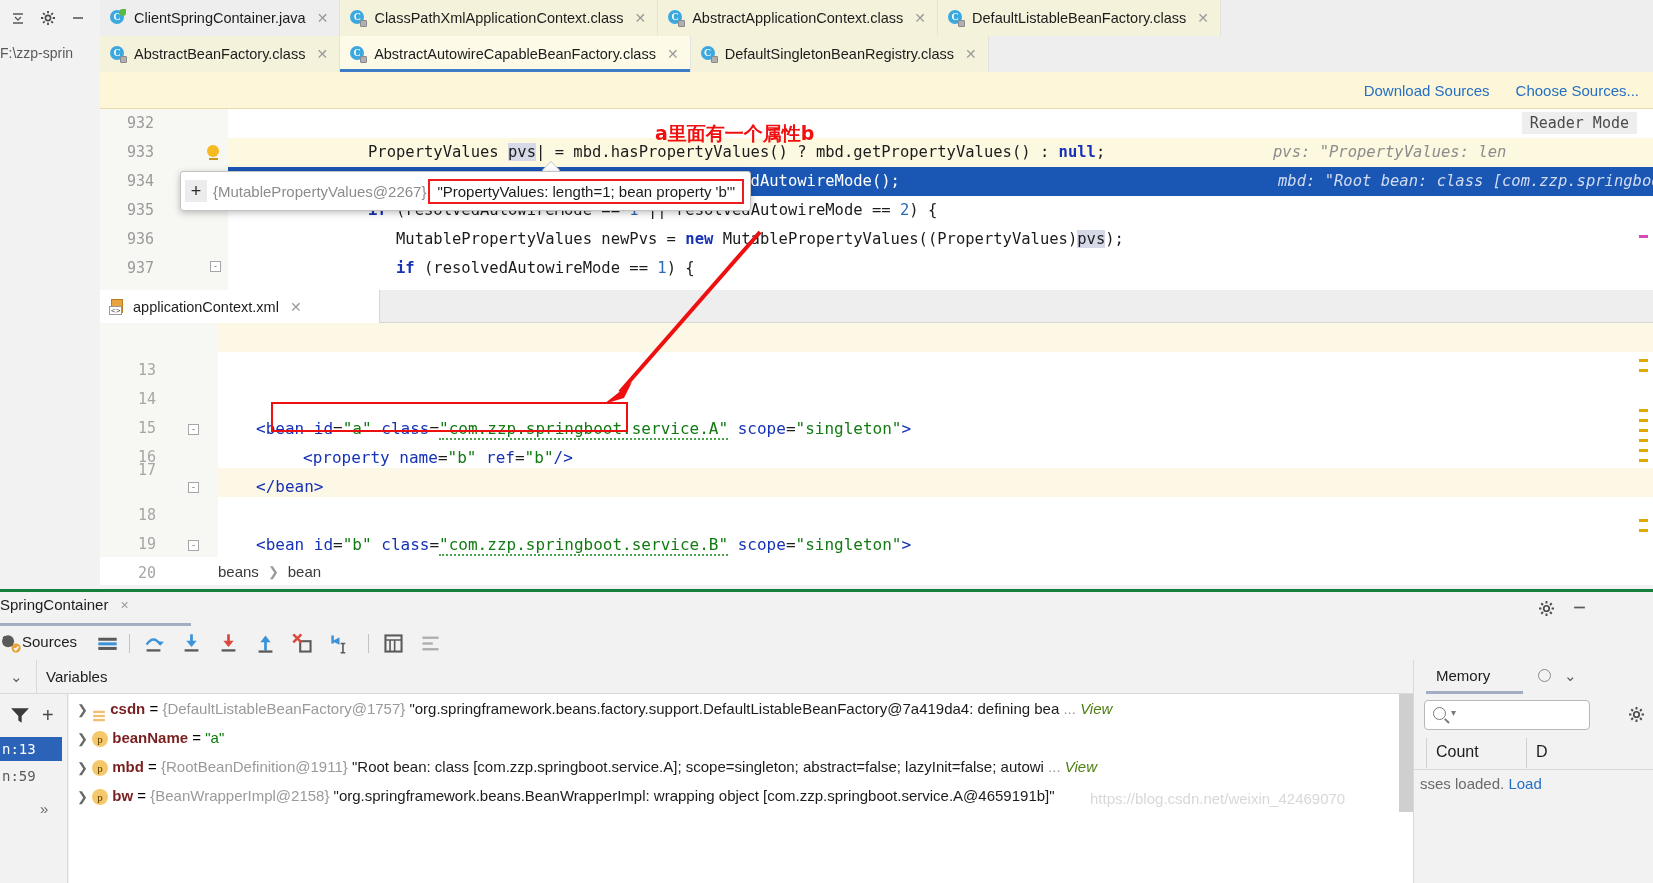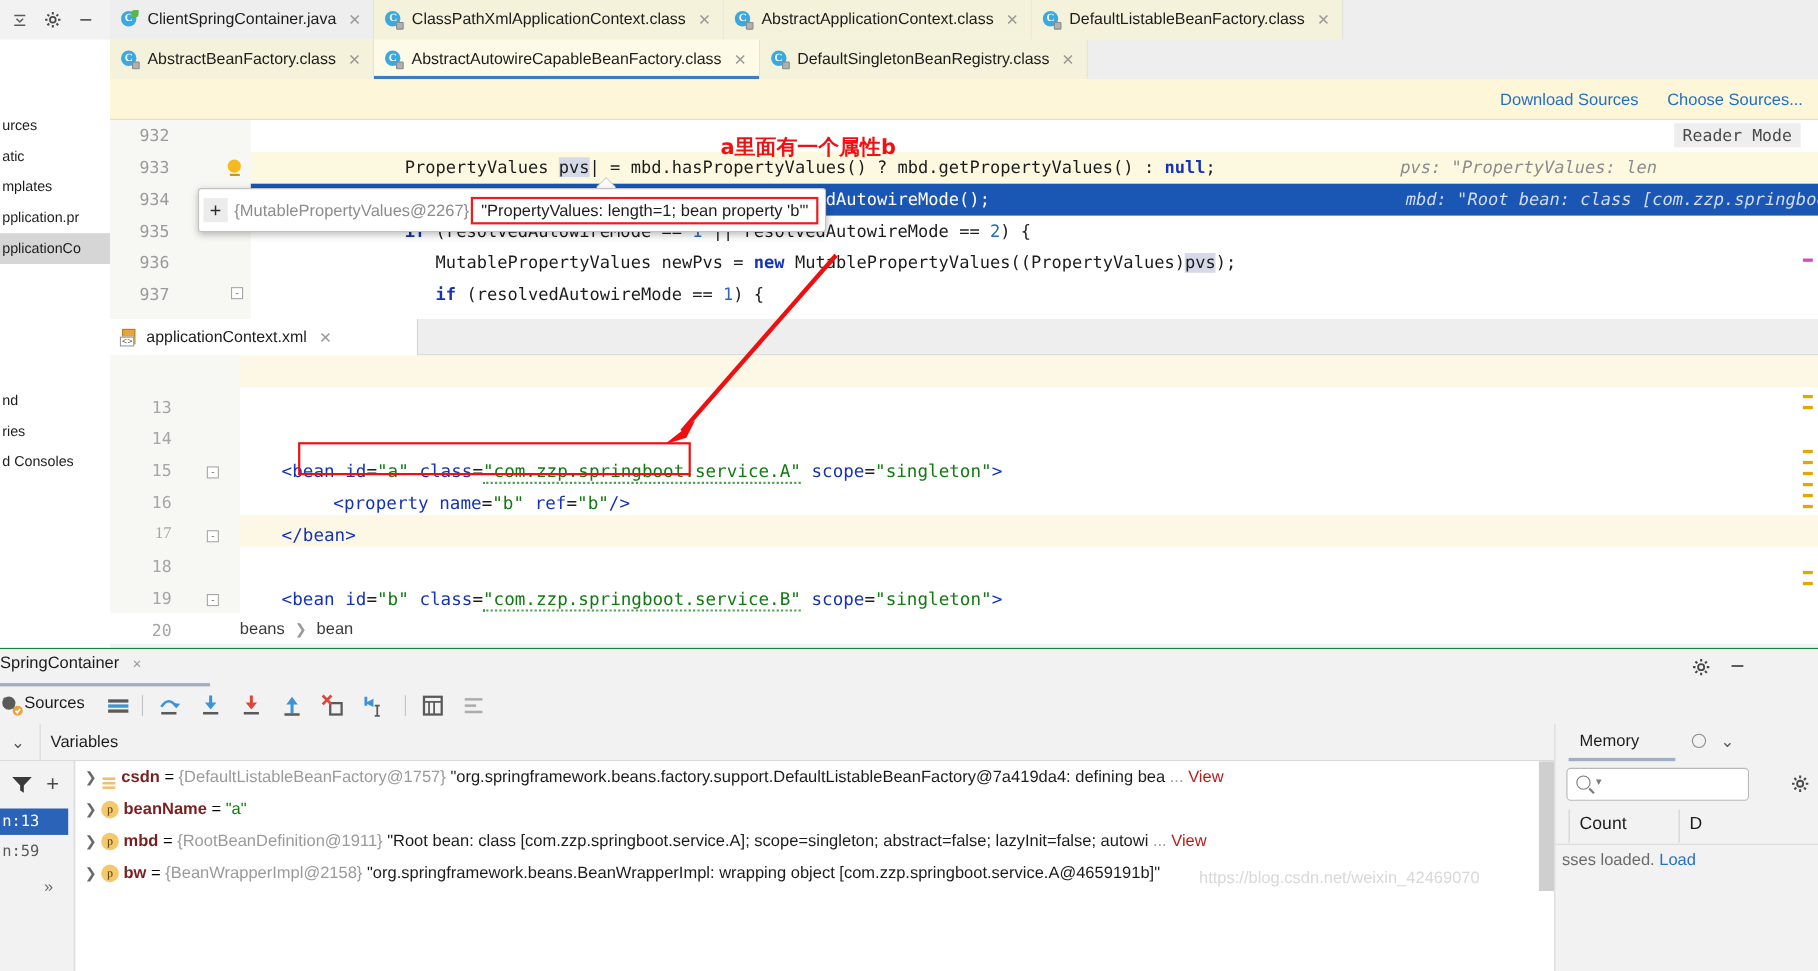--- a/index.html
+++ b/index.html
@@ -125,21 +125,21 @@
   .fold { position:absolute; width:11px; height:11px; border:1px solid #a6a6a6; background:#fff;
       font-size:9px; line-height:9px; text-align:center; color:#666; }
   .breadcrumb { position:absolute; left:118px; bottom:0; height:28px; display:flex; align-items:center;
       gap:9px; font-size:15px; color:#3b3b3b; }
   .bc-sep { color:#9a9a9a; font-size:13px; }
 
   
   .mk { position:absolute; width:9px; height:3px; background:#e0a800; right:5px; }
 
   
-  .dbg { left:0; top:589px; width:1653px; height:294px; background:#f2f2f2; border-top:1px solid #15803d; }
+  .dbg { left:0; top:589px; width:1653px; height:294px; background:#f2f2f2; border-top:3px solid #15803d; }
   .dbg-head { position:absolute; left:0; top:0; width:1653px; height:35px; }
   .dbg-sess { position:absolute; left:0; top:4px; display:flex; align-items:center; gap:8px;
       font-size:15px; color:#1c1c1c; padding-left:0; }
   .dbg-sess-underline { position:absolute; left:0; top:31px; width:191px; height:3px; background:#a3aec2; }
   .dbg-gear { position:absolute; right:98px; top:8px; color:#5a5a5a; font-size:16px; }
   .dbg-min { position:absolute; right:66px; top:8px; color:#5a5a5a; font-size:16px; }
 
   .dbg-bar { position:absolute; left:0; top:35px; width:1653px; height:33px; }
   .dbg-bar .console-lbl { position:absolute; left:22px; top:6px; font-size:15px; color:#1c1c1c; }
   .dbg-ic { position:absolute; top:5px; width:23px; height:23px; }
@@ -154,21 +154,21 @@
 
   .var-side { position:absolute; left:0; top:102px; width:68px; bottom:0; background:#f2f2f2;
       border-right:1px solid #d9d9d9; }
   .var-list { position:absolute; left:69px; top:102px; right:240px; bottom:0; background:#ffffff; overflow:hidden; }
   .vrow { position:absolute; left:0; height:29px; line-height:29px; white-space:nowrap; font-size:15px; }
   .vchev { color:#6a6a6a; font-size:13px; }
   .vname { color:#7a1f1f; font-weight:bold; }
   .vref  { color:#9a9a9a; }
   .vstr  { color:#1c1c1c; }
   .vgreen{ color:#0a7a0a; }
-  .vview { color:#b91c1c; }
+  .vview { color:#4d7c0f;font-style:italic; }
   .pill { display:inline-block; width:16px; height:16px; border-radius:50%; background:#f5c96b;
       color:#5a3a00; font-size:11px; text-align:center; line-height:16px; vertical-align:middle;
       font-family:"Liberation Serif", serif; }
   .fields-ic { display:inline-block; width:14px; height:14px; vertical-align:middle; }
 
   
   .mem { position:absolute; right:0; top:68px; width:240px; bottom:0; background:#f2f2f2;
       border-left:1px solid #d9d9d9; }
   .mem-tabs { position:absolute; left:0; top:0; width:240px; height:34px; }
   .mem-lbl { position:absolute; left:22px; top:7px; font-size:15px; color:#1c1c1c; }
@@ -230,32 +230,20 @@
       <svg width="14" height="14" viewBox="0 0 14 14">
           <path d="M2 7h10" stroke="#5a5a5a" stroke-width="1.6"></path>
         </svg>
     </span>
   </div>
 
   <div class="abs" style="left:0; top:40px; width:100px; height:26px; background:#f2f2f2; overflow:hidden;">
     <span style="font-size:14px; color:#5a5a5a; line-height:26px; white-space:nowrap;">F:\zzp-sprin</span>
   </div>
 
-  <div class="abs proj-strip">
-    <div style="height:64px"></div>
-    <div class="row">urces</div>
-    <div class="row">atic</div>
-    <div class="row">mplates</div>
-    <div class="row">pplication.pr</div>
-    <div class="row sel">pplicationCo</div>
-    <div style="height:110px"></div>
-    <div class="row">nd</div>
-    <div class="row">ries</div>
-    <div class="row">d Consoles</div>
-  </div>
 
   <div class="abs tabrow tabrow1">
     <div class="tab file">
       <span class="ico-class ico-java">
           <span class="circ">C</span>
           <span class="leaf"></span>
         </span>
       <span>ClientSpringContainer.java</span>
       <span class="tabx">✕</span>
     </div>
@@ -388,21 +376,21 @@
     </div>
 
     <div class="xhl" style="top:33px;"></div>
     <div class="xhl" style="top:178px;"></div>
 
     <div class="xgutter">
       <div class="xln" style="top:38px;">13</div>
       <div class="xln" style="top:67px;">14</div>
       <div class="xln" style="top:96px;">15</div>
       <div class="xln" style="top:125px;">16</div>
-      <div class="xln" style="top:154px;font-family:Liberation Serif, serif;">17</div>
+      <div class="xln" style="top:138px;">17</div>
       <div class="xln" style="top:183px;">18</div>
       <div class="xln" style="top:212px;">19</div>
       <div class="xln" style="top:241px;">20</div>
       <div class="fold" style="left:88px; top:101px;">-</div>
       <div class="fold" style="left:88px; top:159px;">-</div>
       <div class="fold" style="left:88px; top:217px;">-</div>
     </div>
 
     <div class="xcode">
 

